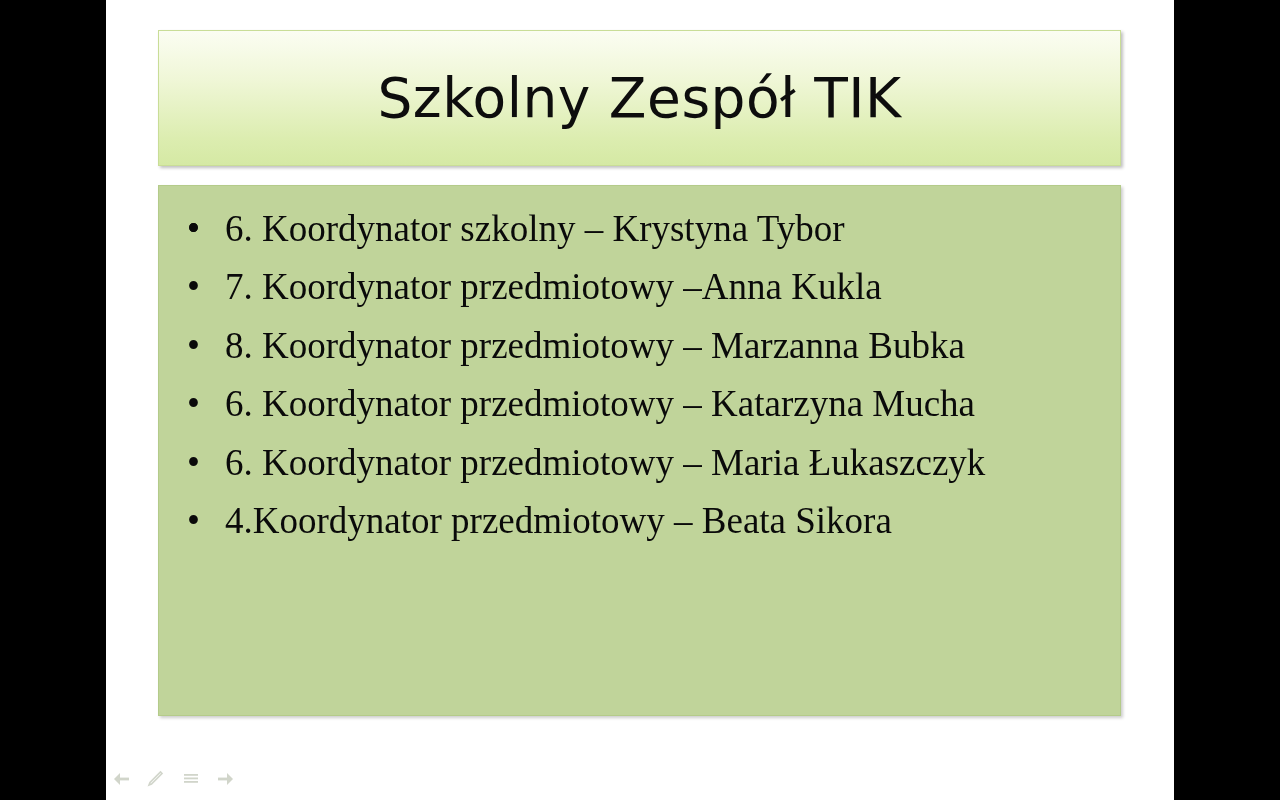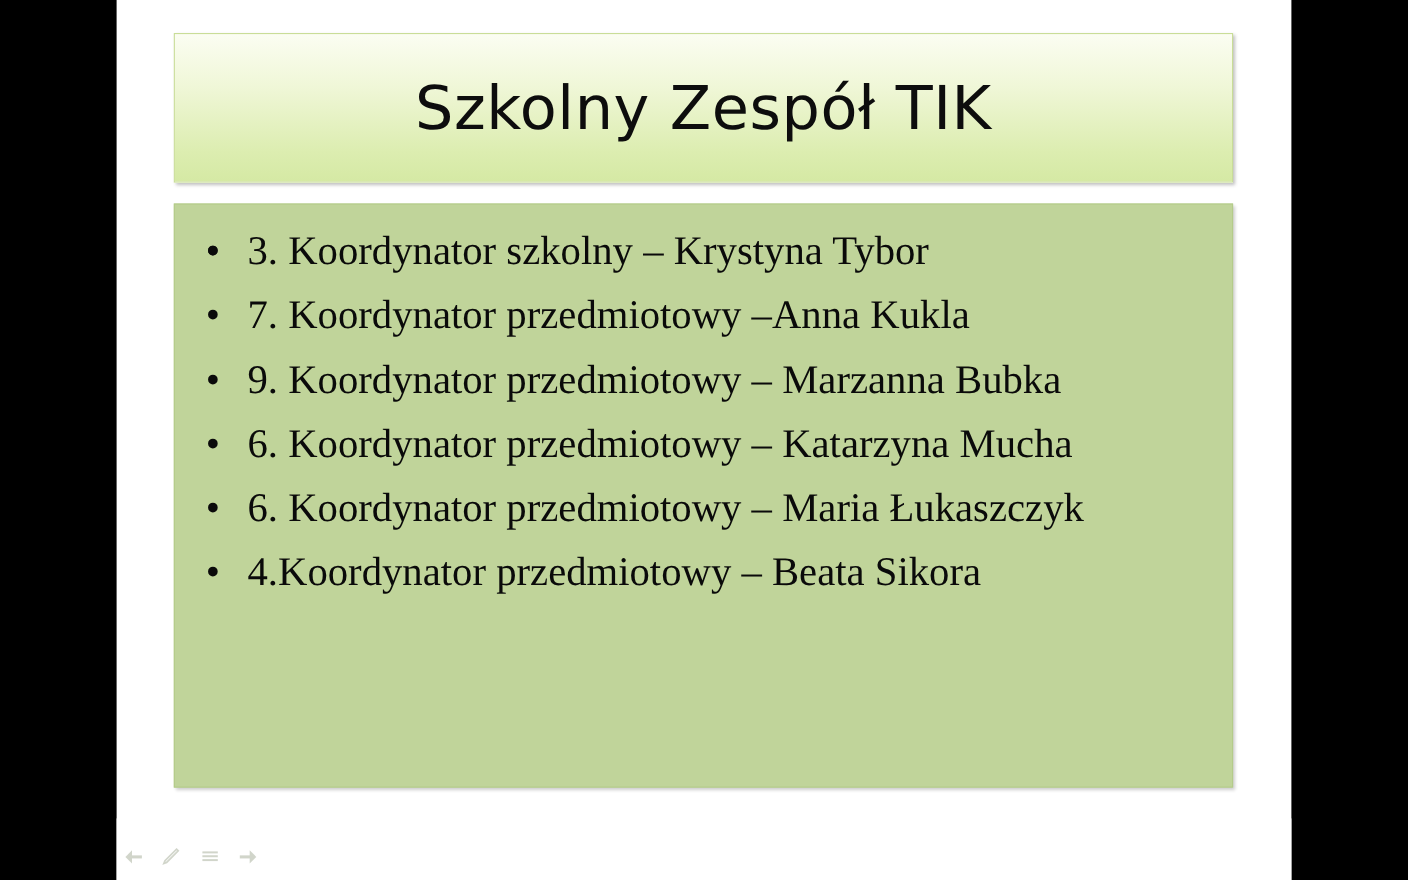--- a/index.html
+++ b/index.html
@@ -115,29 +115,29 @@
     <div class="title-text">Szkolny Zespół TIK</div>
   </div>
 
   <div class="body-box">
     <ul class="bullets">
       <li>
         <span class="dot">•</span>
       </li>
       <li>
         <span class="dot">•</span>
-        <span>3. Koordynator szkolny – Krystyna Tybor</span>
+        <span>6. Koordynator szkolny – Krystyna Tybor</span>
       </li>
       <li>
         <span class="dot">•</span>
         <span>7. Koordynator przedmiotowy –Anna Kukla</span>
       </li>
       <li>
         <span class="dot">•</span>
-        <span>9. Koordynator przedmiotowy – Marzanna Bubka</span>
+        <span>8. Koordynator przedmiotowy – Marzanna Bubka</span>
       </li>
       <li>
         <span class="dot">•</span>
         <span>6. Koordynator przedmiotowy – Katarzyna Mucha</span>
       </li>
       <li>
         <span class="dot">•</span>
         <span>6. Koordynator przedmiotowy – Maria Łukaszczyk</span>
       </li>
       <li>

